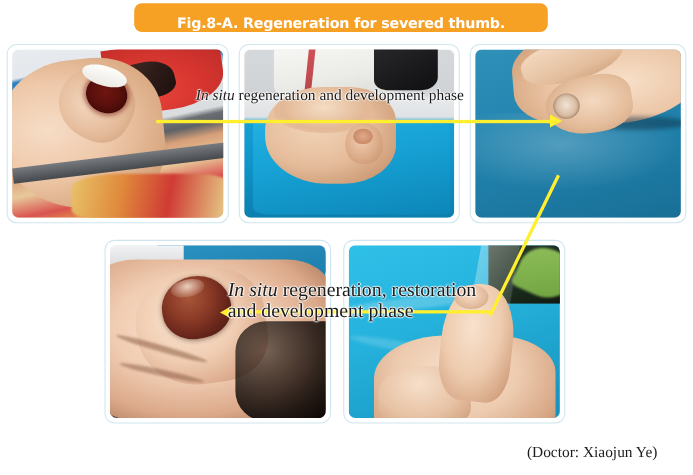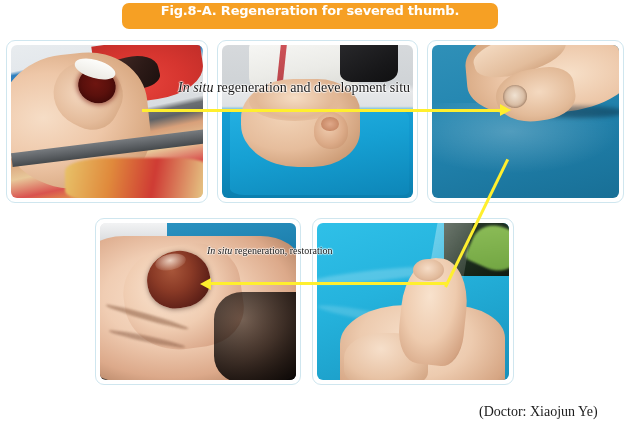--- a/index.html
+++ b/index.html
@@ -18,21 +18,21 @@
   
   #title-banner {
     position: absolute;
     left: 122px;
     top: 3px;
     width: 376px;
     height: 26px;
     background: #f6a024;
     border-radius: 7px;
     display: flex;
-    align-items: flex-start;
+    align-items: flex-end;
     justify-content: center;
   }
   #title-banner .title-text {
     color: #ffffff;
     font-family: "DejaVu Sans", sans-serif;
     font-size: 13px;
     font-weight: bold;
     letter-spacing: -0.2px;
     white-space: nowrap;
   }
@@ -371,22 +371,22 @@
   #caption-top {
     left: 178px; top: 80px;
     font-size: 14px;
     text-shadow:
        1px 0 1px rgba(255,255,255,0.85),
       -1px 0 1px rgba(255,255,255,0.85),
        0 1px 1px rgba(255,255,255,0.85),
        0 -1px 1px rgba(255,255,255,0.85);
   }
   #caption-bottom {
-    left: 207px; top: 241px;
-    font-size: 10px;
+    left: 207px; top: 254px;
+    font-size: 18px;
     line-height: 19px;
     text-shadow:
        1px 0 1px rgba(255,255,255,0.85),
       -1px 0 1px rgba(255,255,255,0.85),
        0 1px 1px rgba(255,255,255,0.85),
        0 -1px 1px rgba(255,255,255,0.85);
   }
   #caption-bottom .line2 { display: block; }
   .ital { font-style: italic; }
 
@@ -478,20 +478,21 @@
   </div>
 </div>
 
 <div class="ann-line" id="ann-top-line"></div>
 <div id="ann-top-head"></div>
 <div class="ann-line" id="ann-diag"></div>
 <div class="ann-line" id="ann-bottom-line"></div>
 <div id="ann-bottom-head"></div>
 
 <div class="overlay-text" id="caption-top">
-  <span class="ital">In situ</span><span> regeneration and development situ</span>
+  <span class="ital">In situ</span><span> regeneration and development phase</span>
 </div>
 
 <div class="overlay-text" id="caption-bottom">
   <span class="ital">In situ</span><span> regeneration,  restoration</span>
+  <span class="line2">and development phase</span>
 </div>
 
 <div id="credit">(Doctor: Xiaojun Ye)</div>
 
 </body></html>

